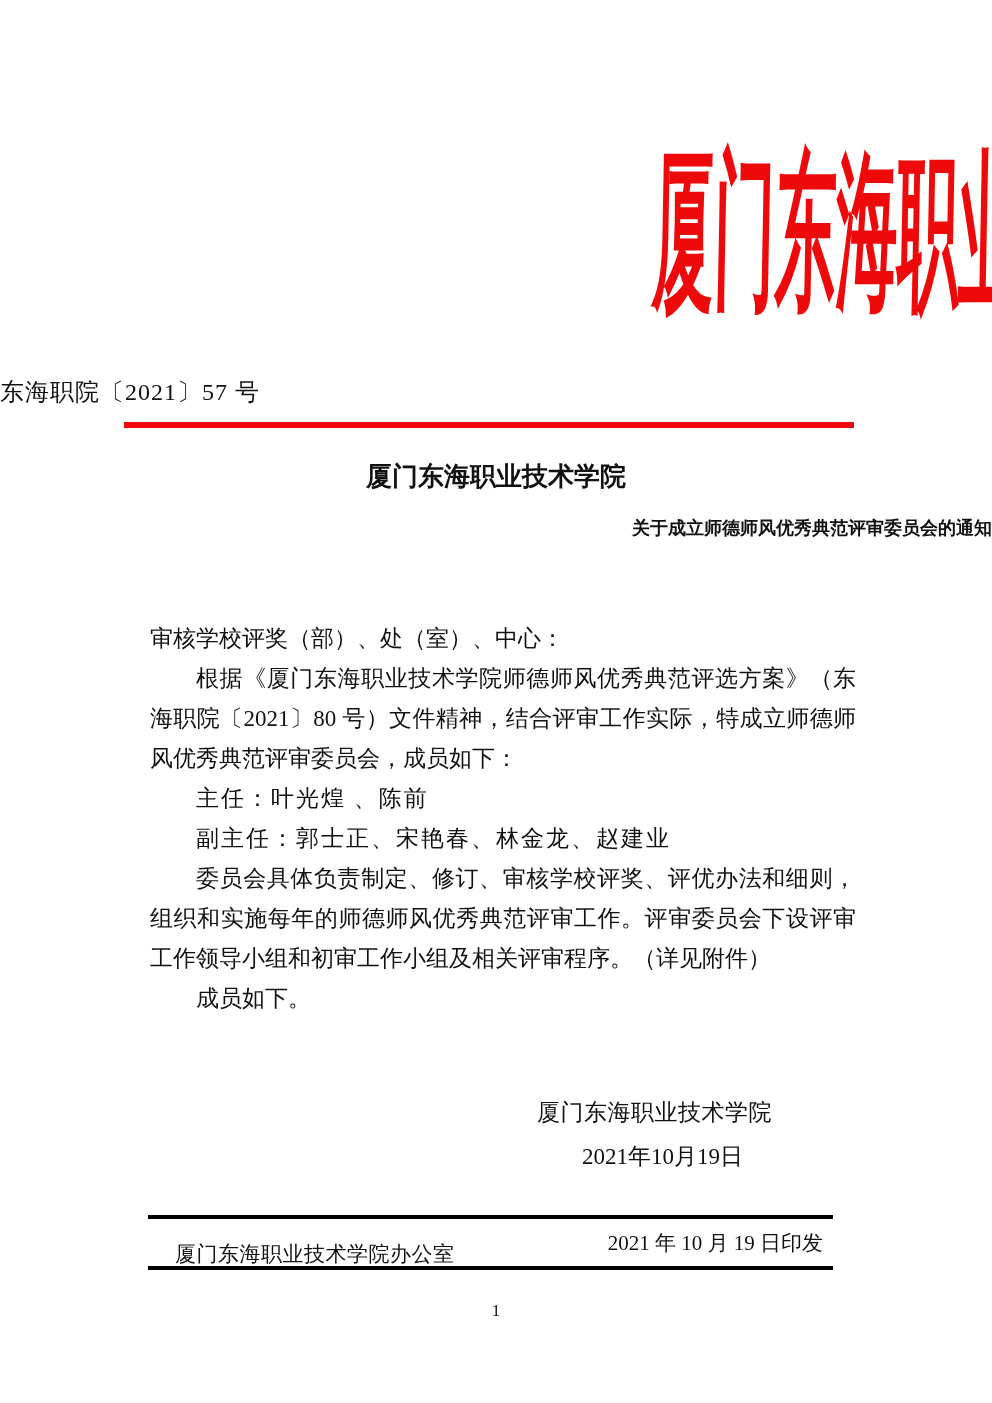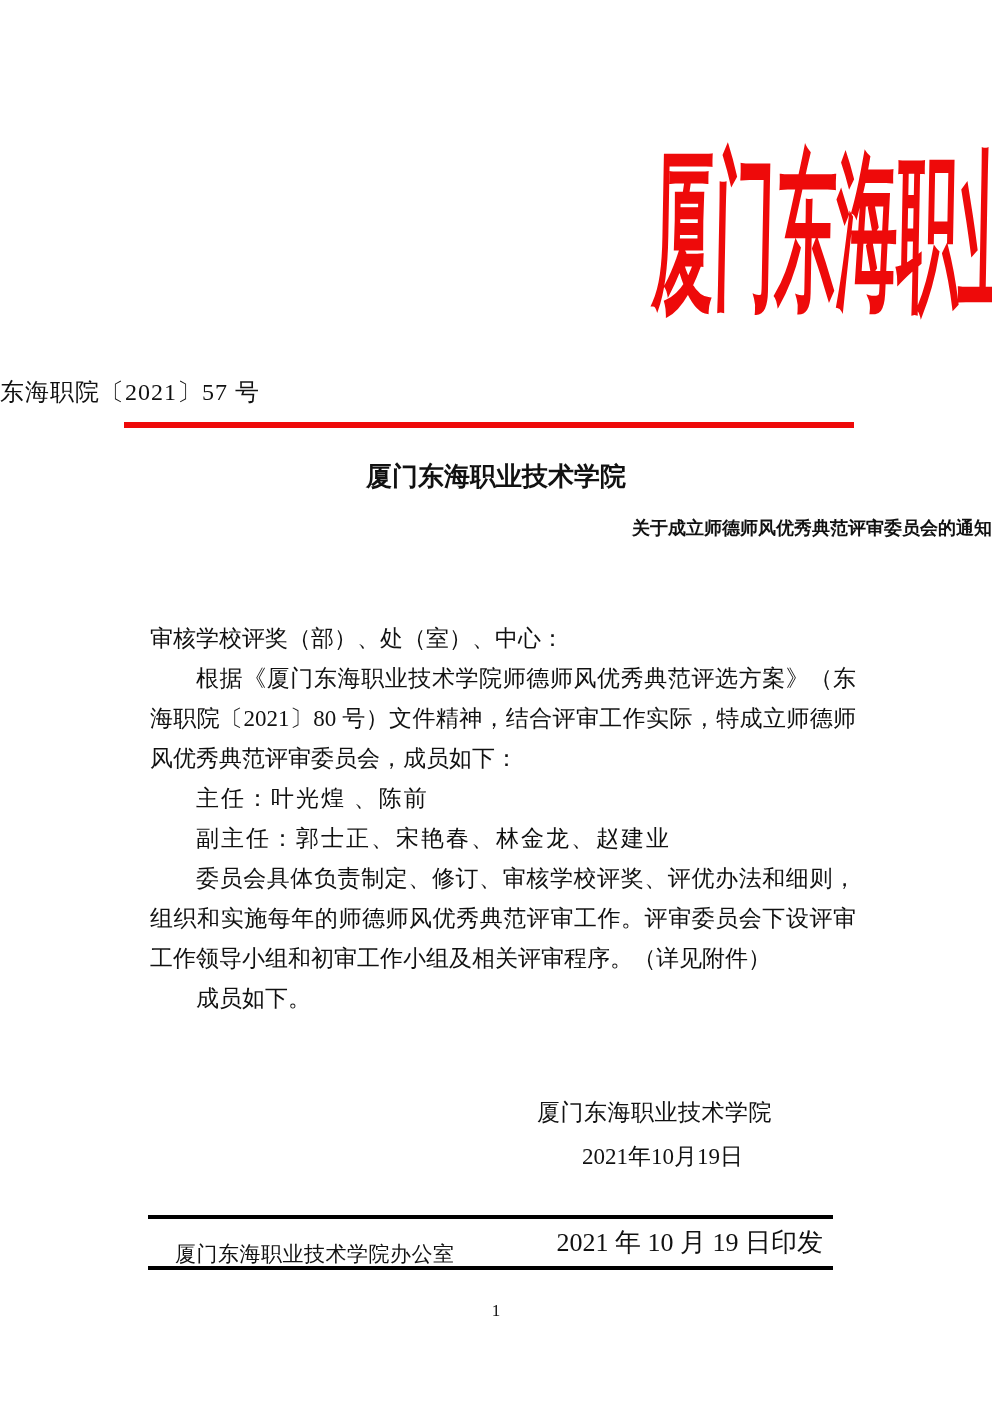--- a/index.html
+++ b/index.html
@@ -133,21 +133,21 @@
     top: 1229px;
     font-size: 21px;
     line-height: 28px;
     letter-spacing: 0.5px;
     margin-top: 11px;
   }
   .footer-date {
     position: absolute;
     right: 169px;
     top: 1229px;
-    font-size: 26px;
+    font-size: 21px;
     line-height: 28px;
   }
   
   .page-number {
     position: absolute;
     left: 0;
     right: 0;
     top: 1300px;
     text-align: center;
     font-size: 17px;

